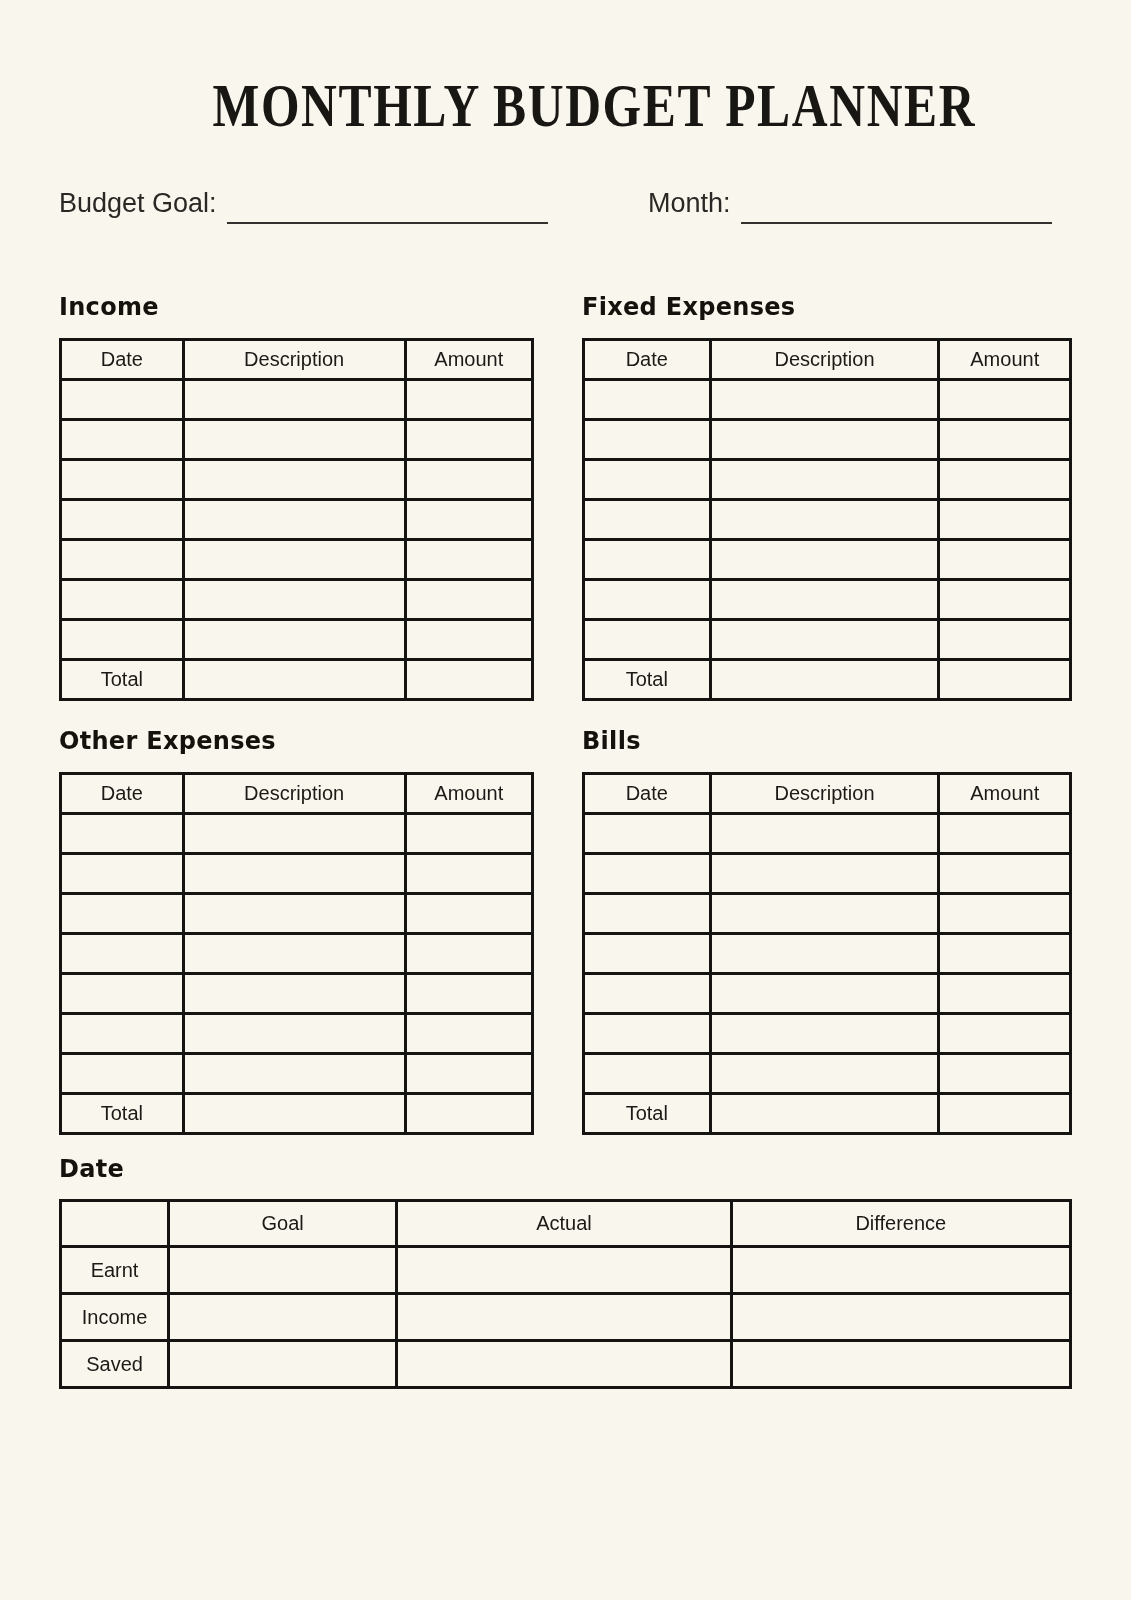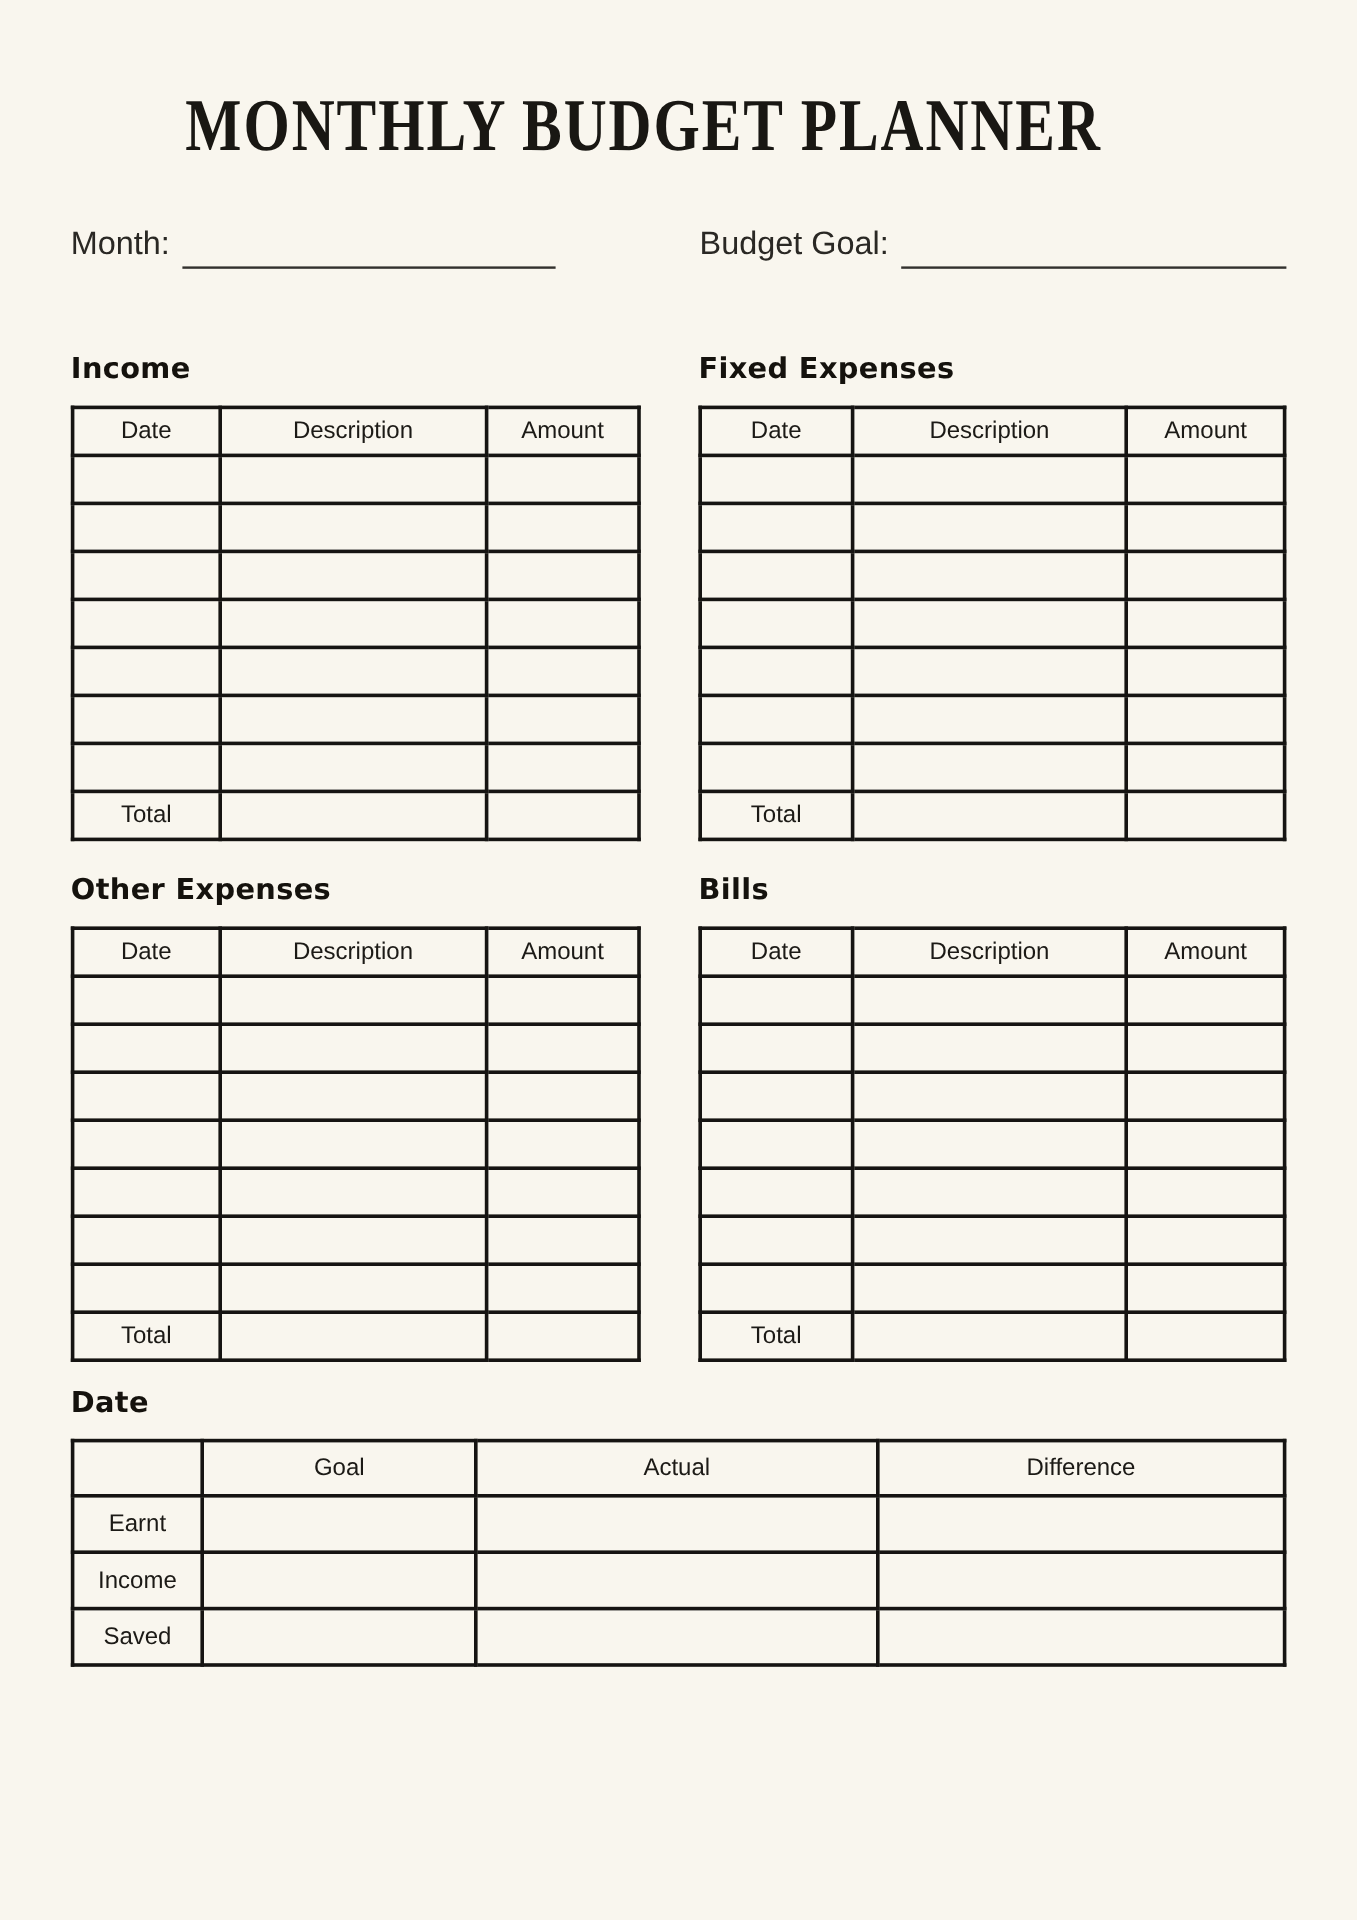--- a/index.html
+++ b/index.html
@@ -16,21 +16,21 @@
     color:var(--ink);
     font-family:"Liberation Sans",sans-serif;
     overflow:hidden;
   }
   .page{padding:0 59px;}
 
   
   .page-title{
     margin:0;
     padding-top:74px;
-    text-align:left;
+    text-align:right;
     font-family:"Liberation Serif",serif;
     font-weight:700;
     font-size:62px;
     line-height:1;
     letter-spacing:2px;
     color:#191713;
     white-space:nowrap;
   }
   .page-title .title-inner{
     display:inline-block;
@@ -104,26 +104,26 @@
   .recap-table td{height:47px;}
 </style>
 </head>
 <body>
 
 <main class="page">
 
   <h1 class="page-title"><span class="title-inner">MONTHLY BUDGET PLANNER</span></h1>
 
   <div class="fields-row">
+    <div class="field field-goal">
+      <span class="field-label">Budget Goal:</span>
+      <span class="fill-line"></span>
+    </div>
     <div class="field field-month">
       <span class="field-label">Month:</span>
-      <span class="fill-line"></span>
-    </div>
-    <div class="field field-goal">
-      <span class="field-label">Budget Goal:</span>
       <span class="fill-line"></span>
     </div>
   </div>
 
   <div class="grid">
 
     <section class="mini-section">
       <h2 class="section-title">Income</h2>
       <table class="mini-table">
         <colgroup>

